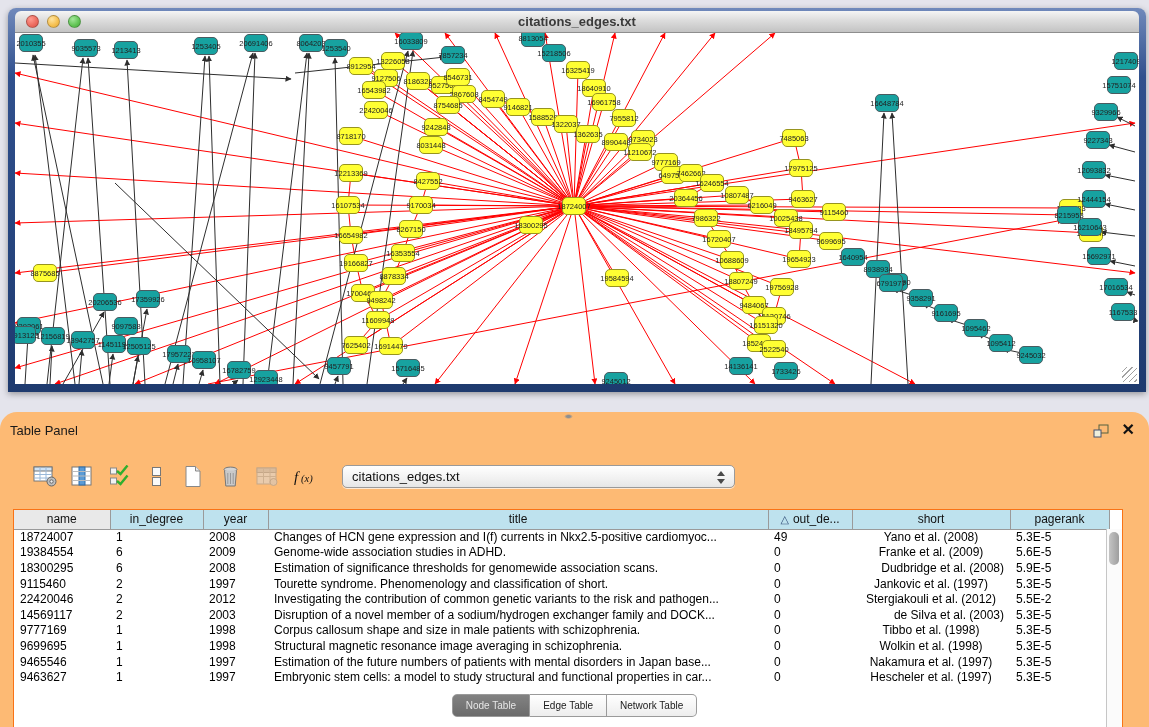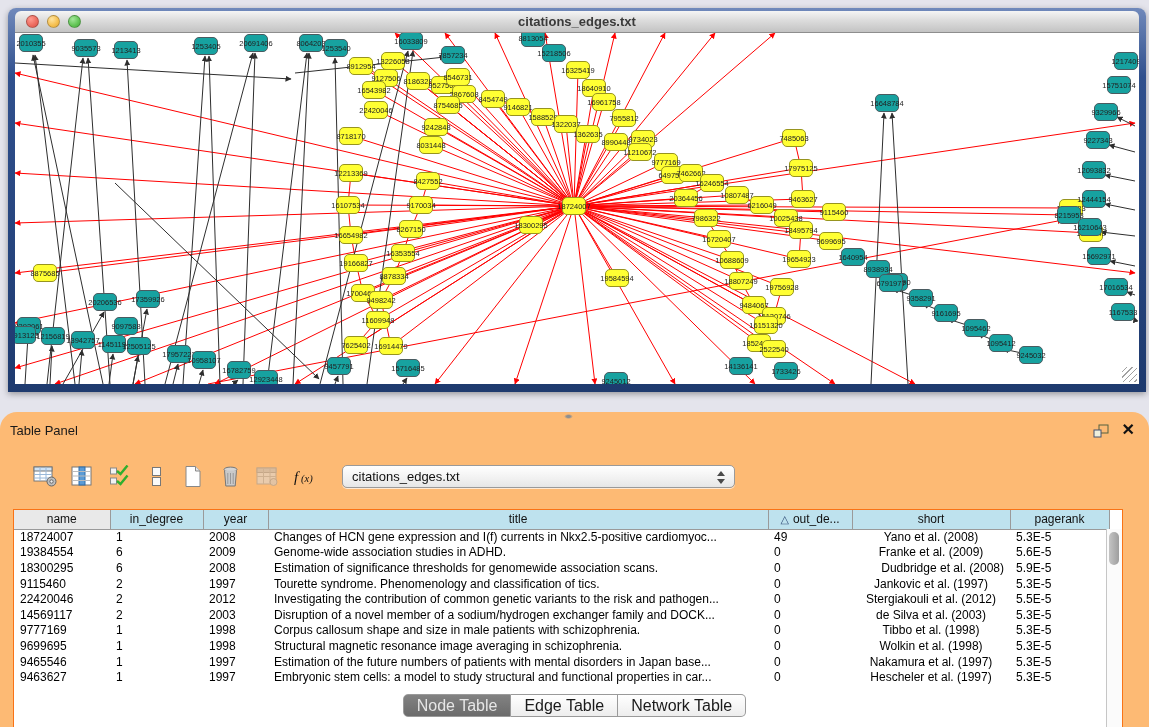--- a/index.html
+++ b/index.html
@@ -52,21 +52,21 @@
     overflow:hidden;white-space:nowrap;padding:0 4px;}
   table.grid th.gray{background:#E9E9E9;}
   table.grid td{height:15.6px;font-size:12px;color:#000;padding:0 6px;white-space:nowrap;
     overflow:hidden;box-sizing:border-box;}
   .sortglyph{color:#33507A;margin-right:4px;font-size:11px;}
   .vscroll{position:absolute;top:19px;right:0;bottom:0;width:15px;background:#FBFBFB;border-left:1px solid #C6C6C6;}
   .vthumb{position:absolute;left:2px;top:3px;width:10px;height:33px;border-radius:6px;
     background:linear-gradient(90deg,#C4C4C4,#9E9E9E);}
 
   .tabs{position:absolute;left:0;top:282px;width:100%;display:flex;justify-content:center;}
-  .seg{height:21px;line-height:21px;padding:0 13px;font-size:16px;color:#1A1A1A;
+  .seg{height:21px;line-height:21px;padding:0 13px;font-size:10px;color:#1A1A1A;
     background:linear-gradient(#FFFFFF,#EDEDED);border:1px solid #9A9A9A;border-left:none;}
   .seg:first-child{border-left:1px solid #9A9A9A;border-radius:5px 0 0 5px;}
   .seg:last-child{border-radius:0 5px 5px 0;}
   .seg.active{background:linear-gradient(#828282,#6B6B6B);color:#E6E6E6;}
 
   .statusbar{position:absolute;left:0;bottom:0;width:100%;height:18px;
     background:linear-gradient(#F0F0F0,#DADADA);border-top:1px solid #BDBDBD;box-sizing:border-box;}
   .memlabel{position:absolute;right:32px;top:7px;font-size:11.5px;color:#1A1A1A;}
   .memdot{position:absolute;right:9px;top:5px;width:15px;height:15px;border-radius:50%;
     border:1px solid #8A8A8A;box-sizing:border-box;
@@ -652,41 +652,41 @@
               <td>2008</td>
               <td>Estimation of significance thresholds for genomewide association scans.</td>
               <td>0</td>
               <td style="text-align: right;">Dudbridge et al. (2008)</td>
               <td>5.9E-5</td>
             </tr>
             <tr>
               <td>9115460</td>
               <td>2</td>
               <td>1997</td>
-              <td>Tourette syndrome. Phenomenology and classification of tics.</td>
+              <td>Tourette syndrome. Phenomenology and classification of short.</td>
               <td>0</td>
               <td style="text-align: center;">Jankovic et al. (1997)</td>
               <td>5.3E-5</td>
             </tr>
             <tr>
               <td>22420046</td>
               <td>2</td>
               <td>2012</td>
               <td>Investigating the contribution of common genetic variants to the risk and pathogen...</td>
               <td>0</td>
               <td style="text-align: center;">Stergiakouli et al. (2012)</td>
-              <td>5.5E-5</td>
+              <td>5.5E-2</td>
             </tr>
             <tr>
               <td>14569117</td>
               <td>2</td>
               <td>2003</td>
               <td>Disruption of a novel member of a sodium/hydrogen exchanger family and DOCK...</td>
               <td>0</td>
-              <td style="text-align: center;">de Silva et al. (2003)</td>
+              <td style="text-align: right;">de Silva et al. (2003)</td>
               <td>5.3E-5</td>
             </tr>
             <tr>
               <td>9777169</td>
               <td>1</td>
               <td>1998</td>
               <td>Corpus callosum shape and size in male patients with schizophrenia.</td>
               <td>0</td>
               <td style="text-align: center;">Tibbo et al. (1998)</td>
               <td>5.3E-5</td>

